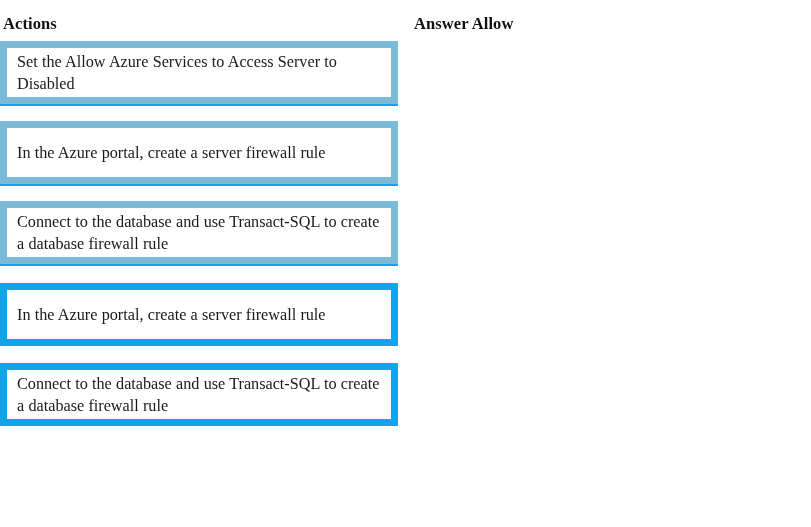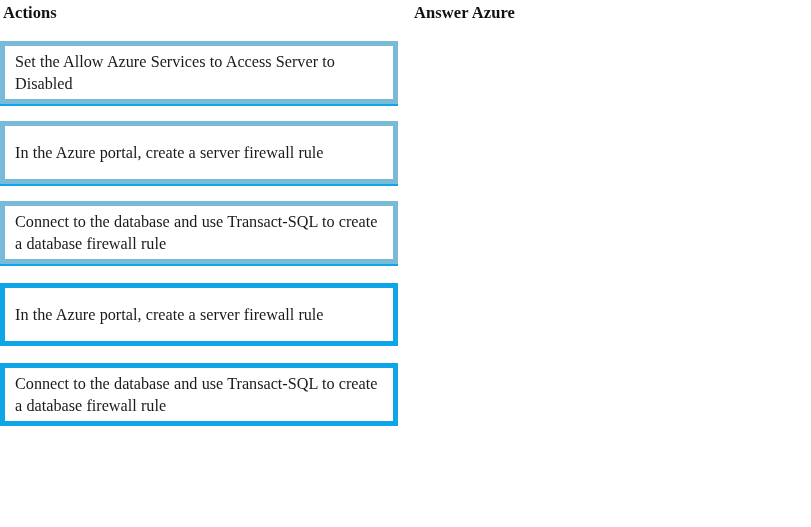--- a/index.html
+++ b/index.html
@@ -26,39 +26,39 @@
   #answer-panel  { left: 413px; }
 
   .panel-heading {
     font-family: "Liberation Serif", "DejaVu Serif", serif;
     font-weight: bold;
     font-size: 16.5px;
     line-height: 18px;
     color: #111111;
     letter-spacing: 0.1px;
     margin: 0;
-    padding: 4px 0 0 1px;
+    padding: 15px 0 0 1px;
     height: 22px;
     white-space: nowrap;
   }
 
   .card-stack {
     position: absolute;
     left: 0;
     width: 100%;
   }
   #actions-stack { top: 43px; }
   #answer-stack  { top: 41px; }
 
   .card {
     box-sizing: border-box;
     width: 398px;
     height: 63px;
     margin-bottom: 17px;
-    border: 5px solid #0ea5e9;
+    border: 7px solid #0ea5e9;
     background: #ffffff;
     display: flex;
     align-items: center;
     padding: 0 9px 0 10px;
     cursor: move;
   }
   .card:last-child { margin-bottom: 0; }
 
   .card-text {
     font-family: "Liberation Serif", "DejaVu Serif", serif;
@@ -91,21 +91,21 @@
   </div>
   <div class="card">
     <span class="card-text">In the Azure portal, create a server firewall rule</span>
   </div>
   <div class="card">
     <span class="card-text">Connect to the database and use Transact-SQL to create a database firewall rule</span>
   </div>
 </div>
 
 <div class="panel" id="answer-panel">
-  <div class="panel-heading">Answer Azure</div>
+  <div class="panel-heading">Answer Allow</div>
 </div>
 <div class="card-stack" id="answer-stack">
   <div class="card">
     <span class="card-text">Set the Allow Azure Services to Access Server to Disabled</span>
   </div>
   <div class="card">
     <span class="card-text">In the Azure portal, create a server firewall rule</span>
   </div>
   <div class="card">
     <span class="card-text">Connect to the database and use Transact-SQL to create a database firewall rule</span>

